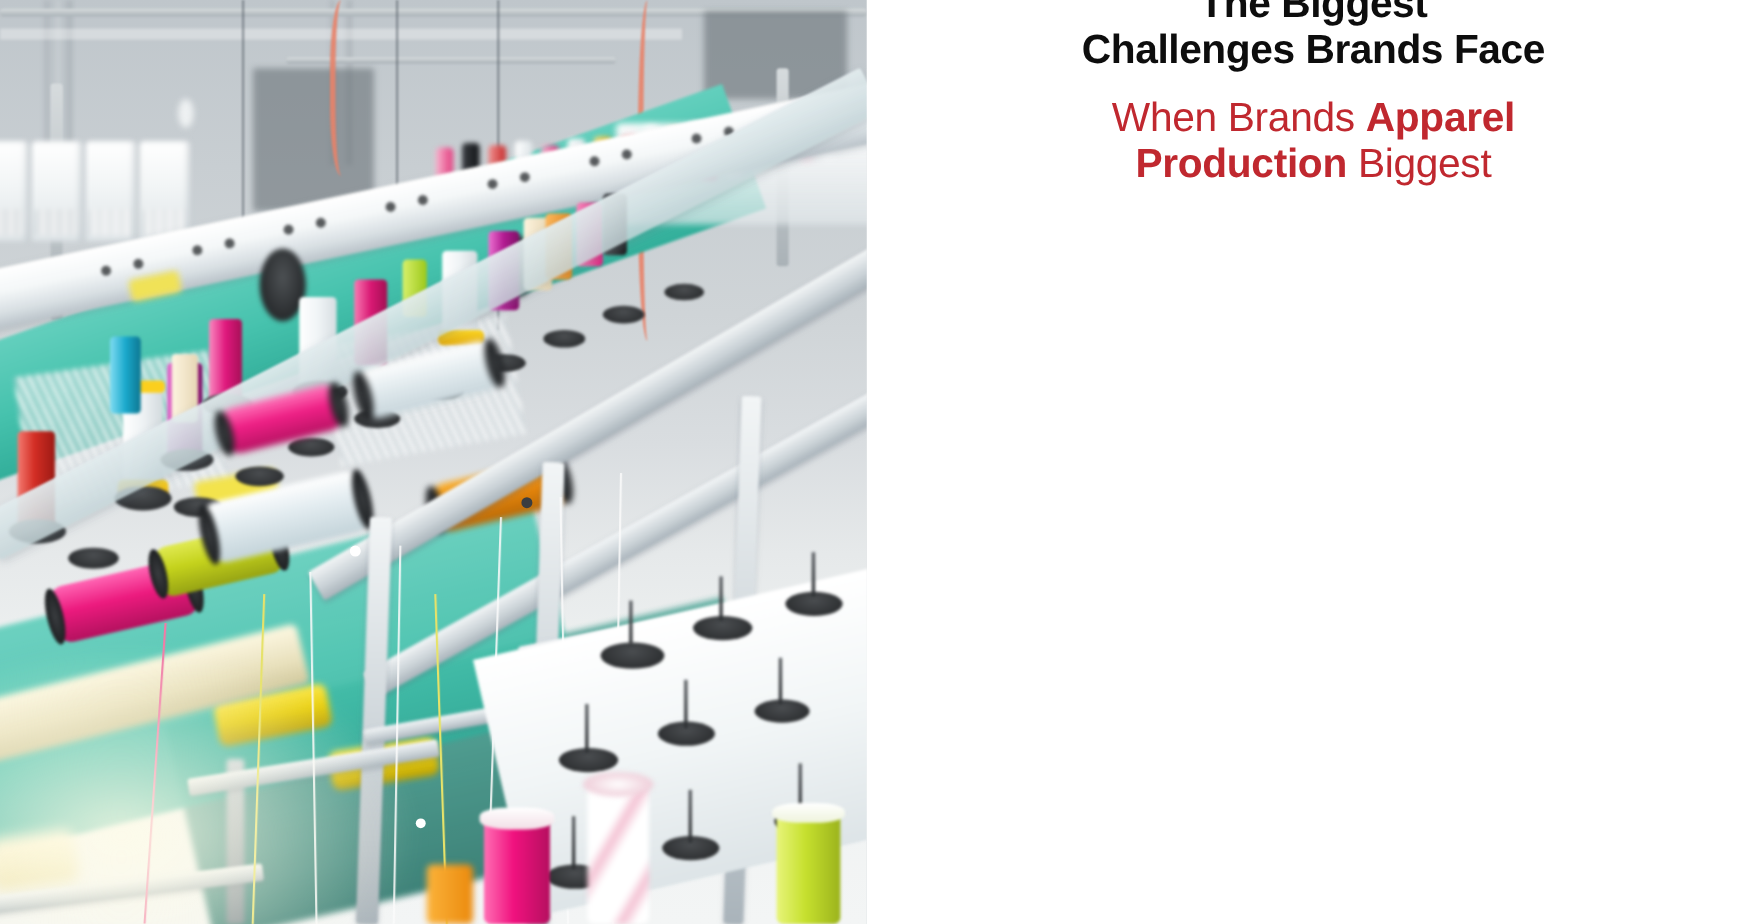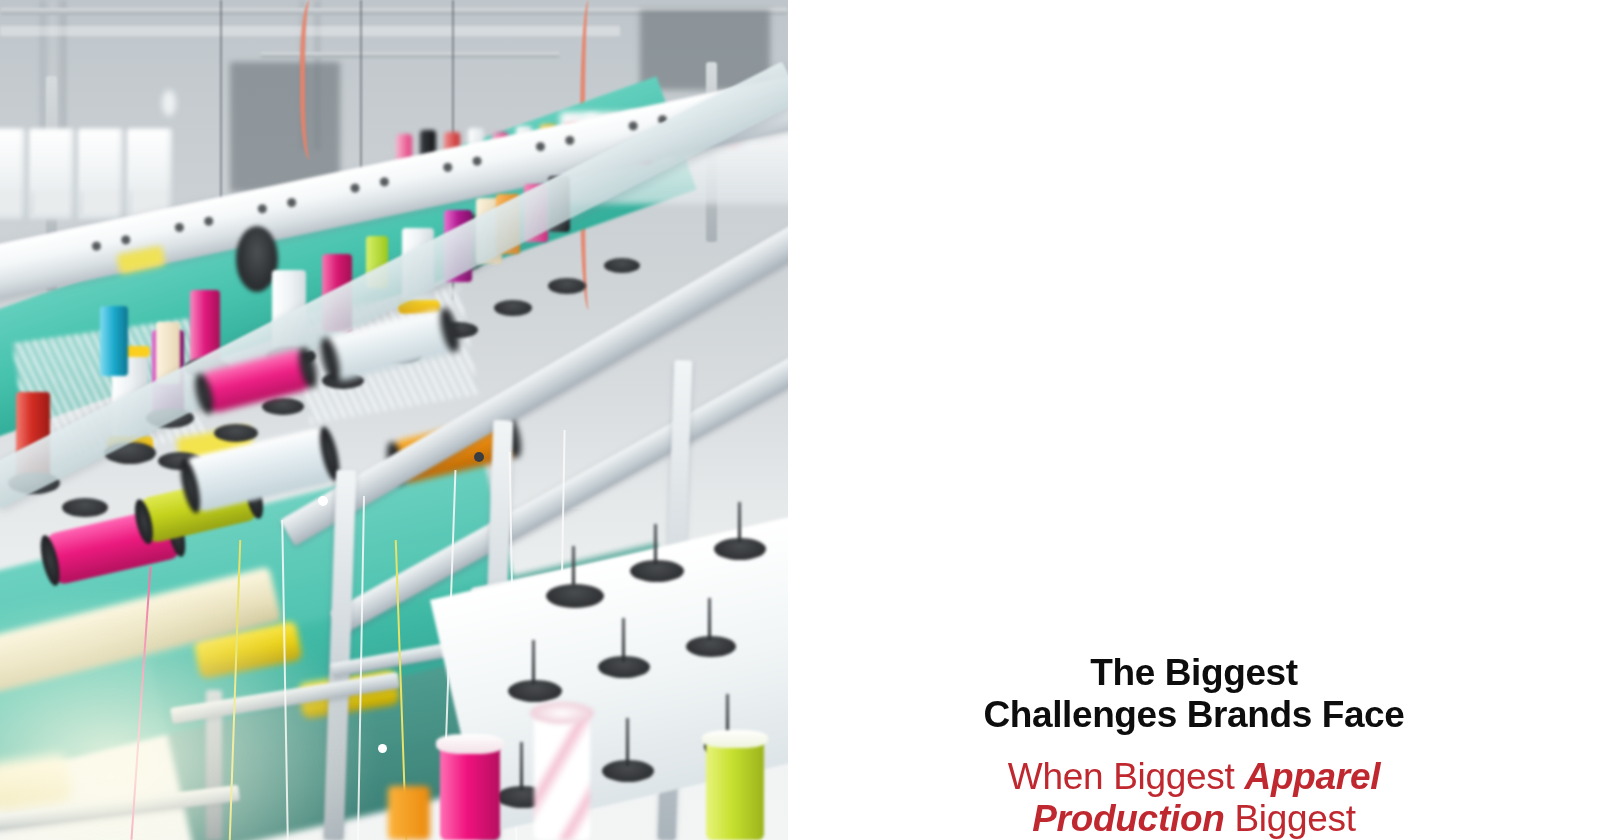--- a/index.html
+++ b/index.html
@@ -200,21 +200,21 @@
     pointer-events:none;
   }
 
   
   .text-panel {
     position:relative;
     flex:1 1 auto;
     height:840px;
     background:#ffffff;
     display:flex;
-    align-items:flex-end;
+    align-items:flex-start;
     justify-content:center;
   }
   .headline-block {
     width:560px;
     text-align:center;
     margin-top:-18px;
   }
   .hl-primary {
     color:#0d0d0d;
     font-size:37px;
@@ -226,21 +226,20 @@
   .hl-secondary {
     margin-top:20px;
     color:#c0282f;
     font-size:37px;
     line-height:42px;
     font-weight:500;
     letter-spacing:-0.3px;
   }
   .em-bi {
     font-weight:800;
-    font-style:italic;
   }
 </style>
 </head>
 <body>
 
 <div class="page">
 
   <div class="photo-panel">
 
     <div class="bg-wall"></div>
@@ -505,19 +504,19 @@
 
   </div>
 
   <div class="text-panel">
     <div class="headline-block">
 
       <div class="hl-primary">The Biggest
 Challenges Brands Face</div>
 
       <div class="hl-secondary">
-        <span>When Biggest </span><span class="em-bi">Apparel Production</span><span> Biggest</span>
+        <span>When Brands </span><span class="em-bi">Apparel Production</span><span> Biggest</span>
       </div>
 
     </div>
   </div>
 
 </div>
 
 </body></html>

